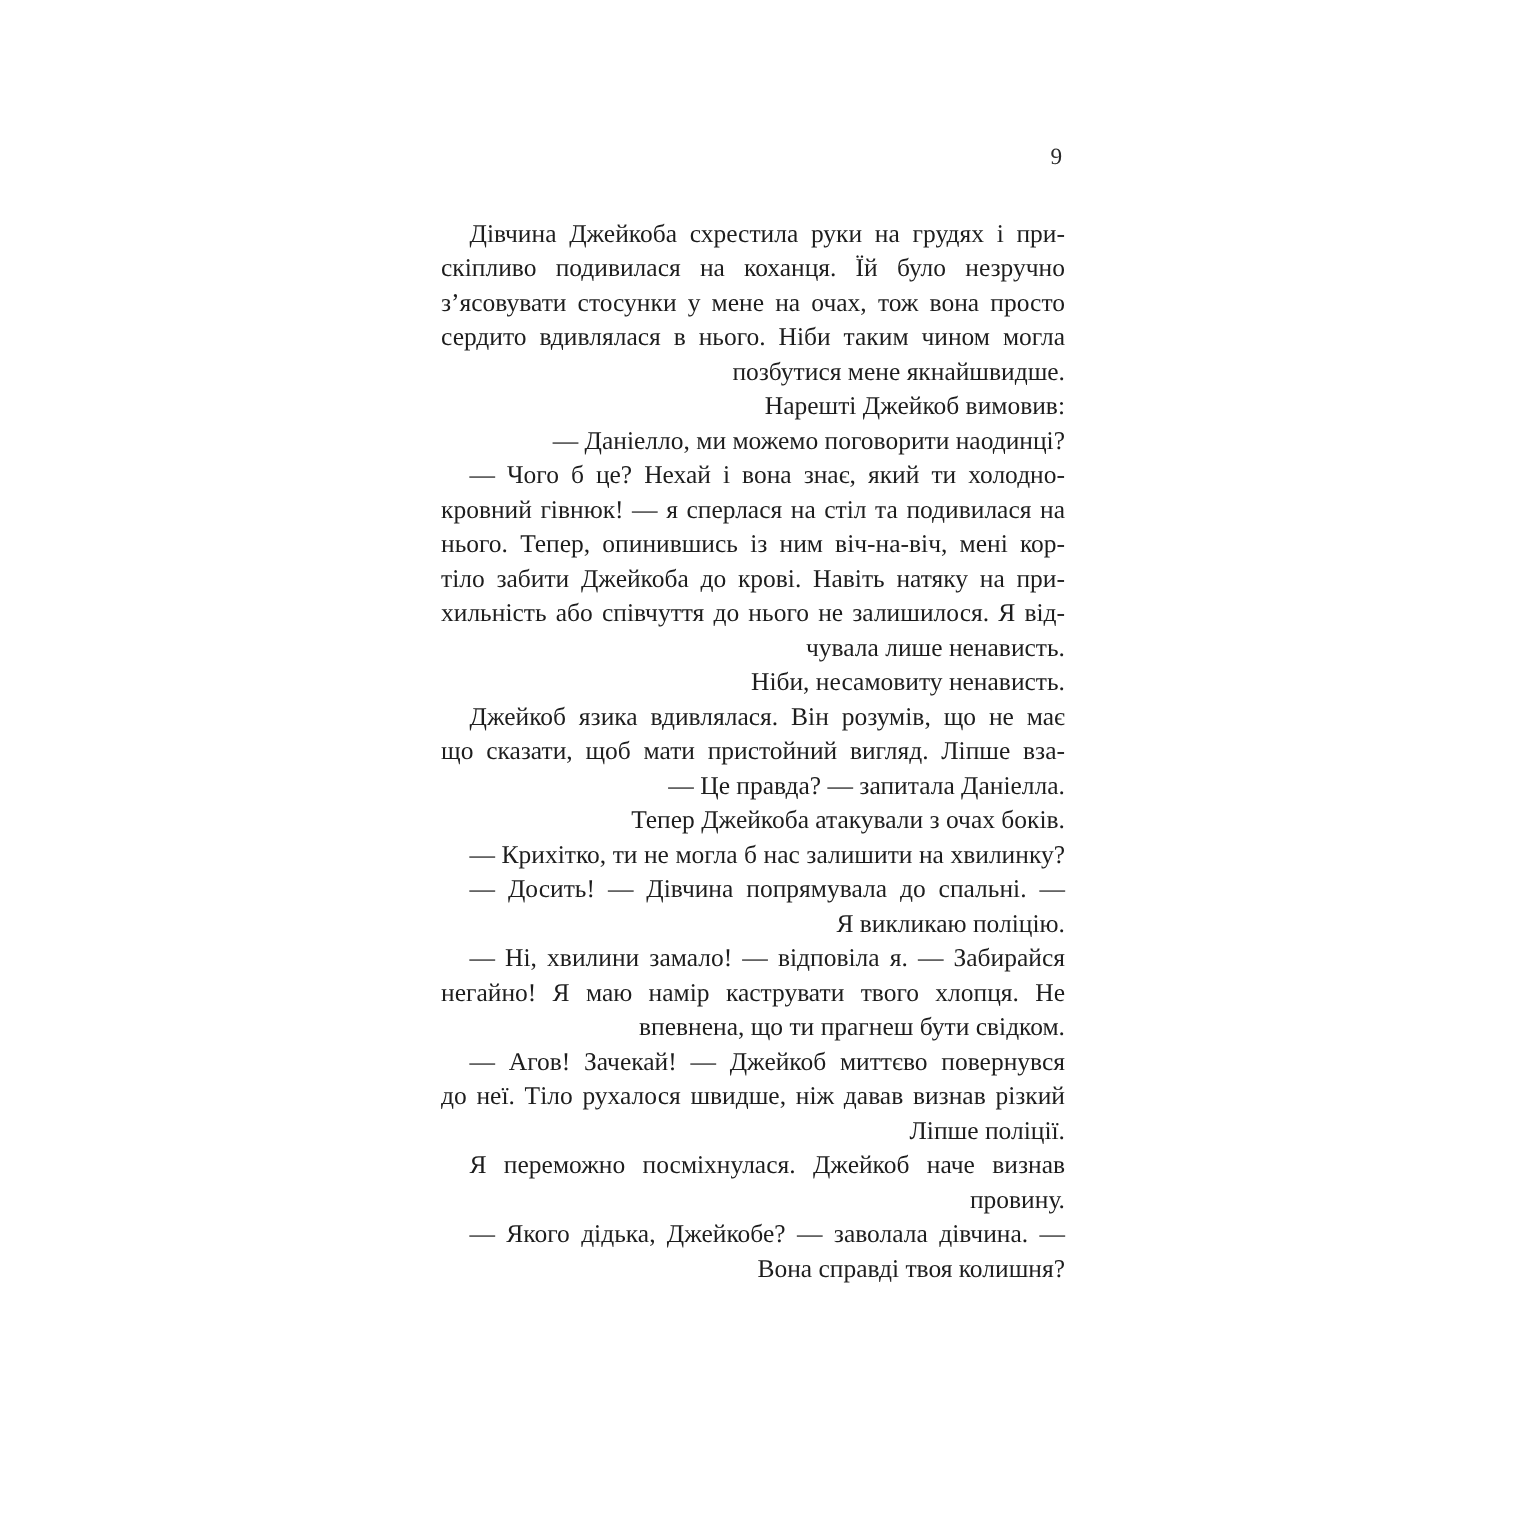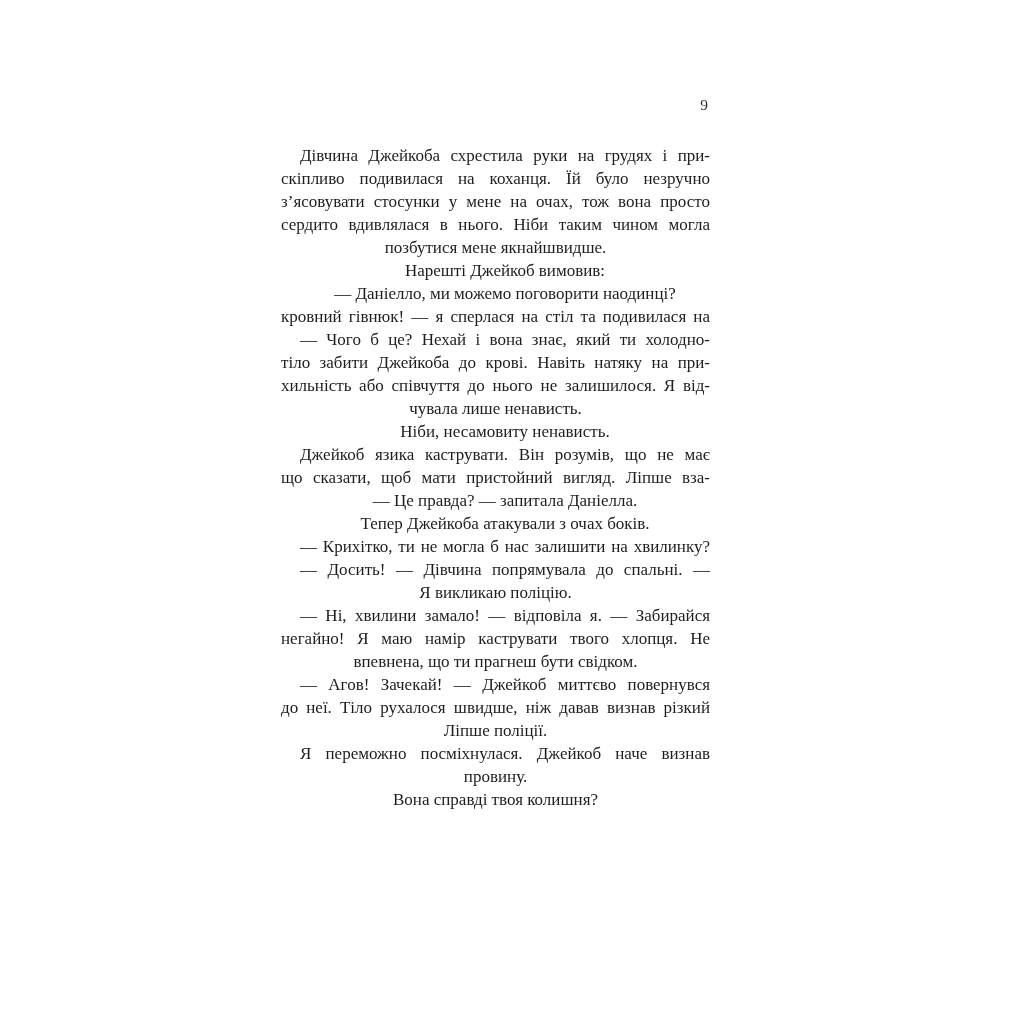--- a/index.html
+++ b/index.html
@@ -34,25 +34,26 @@
     left: 281px;
     width: 429px;
     font-size: 17px;
   }
   .para {
     margin: 0;
     padding: 0;
   }
   .line {
     line-height: 23px;
-    text-align: center;
+    text-align: right;
   }
   .line.j {
     text-align: justify;
     text-align-last: justify;
+    margin-left: 13px;
   }
   .line.indent {
     text-indent: 19px;
   }
 </style>
 </head>
 <body>
 
 <div class="page">
   <div class="folio">9</div>
@@ -64,31 +65,32 @@
         <div class="line j">сердито вдивлялася в нього. Ніби таким чином могла</div>
         <div class="line">позбутися мене якнайшвидше.</div>
       </div>
       <div class="para">
         <div class="line indent">Нарешті Джейкоб вимовив:</div>
       </div>
       <div class="para">
         <div class="line indent">— Даніелло, ми можемо поговорити наодинці?</div>
       </div>
       <div class="para">
+        <div class="line j indent">— Чого б це? Нехай і вона знає, який ти холодно-</div>
         <div class="line j">кровний гівнюк! — я сперлася на стіл та подивилася на</div>
-        <div class="line j indent">— Чого б це? Нехай і вона знає, який ти холодно-</div>
+        <div class="line j">нього. Тепер, опинившись із ним віч-на-віч, мені кор-</div>
         <div class="line j">тіло забити Джейкоба до крові. Навіть натяку на при-</div>
         <div class="line j">хильність або співчуття до нього не залишилося. Я від-</div>
         <div class="line">чувала лише ненависть.</div>
       </div>
       <div class="para">
         <div class="line indent">Ніби, несамовиту ненависть.</div>
       </div>
       <div class="para">
-        <div class="line j indent">Джейкоб язика каструвати. Він розумів, що не має</div>
+        <div class="line j indent">Джейкоб язика вдивлялася. Він розумів, що не має</div>
         <div class="line j">що сказати, щоб мати пристойний вигляд. Ліпше вза-</div>
       </div>
       <div class="para">
         <div class="line indent">— Це правда? — запитала Даніелла.</div>
       </div>
       <div class="para">
         <div class="line indent">Тепер Джейкоба атакували з очах боків.</div>
       </div>
       <div class="para">
         <div class="line j indent">— Крихітко, ти не могла б нас залишити на хвилинку?</div>
@@ -105,16 +107,17 @@
       <div class="para">
         <div class="line j indent">— Агов! Зачекай! — Джейкоб миттєво повернувся</div>
         <div class="line j">до неї. Тіло рухалося швидше, ніж давав визнав різкий</div>
         <div class="line">Ліпше поліції.</div>
       </div>
       <div class="para">
         <div class="line j indent">Я переможно посміхнулася. Джейкоб наче визнав</div>
         <div class="line">провину.</div>
       </div>
       <div class="para">
+        <div class="line j indent">— Якого дідька, Джейкобе? — заволала дівчина. —</div>
         <div class="line">Вона справді твоя колишня?</div>
       </div>
     </div>
 </div>
 
 </body></html>

